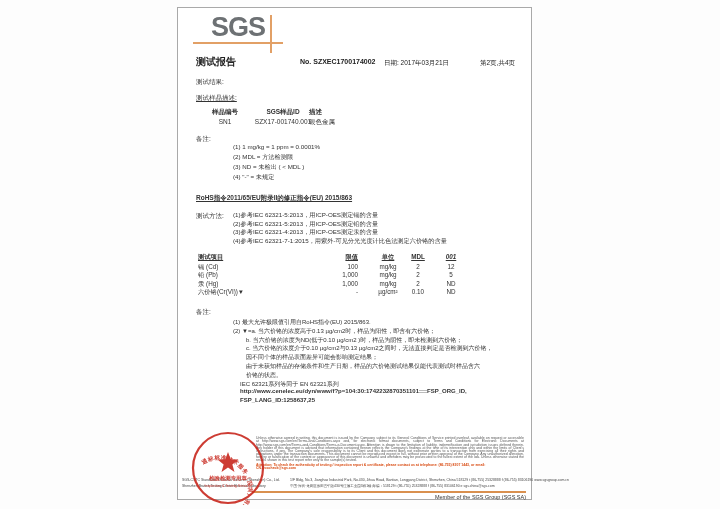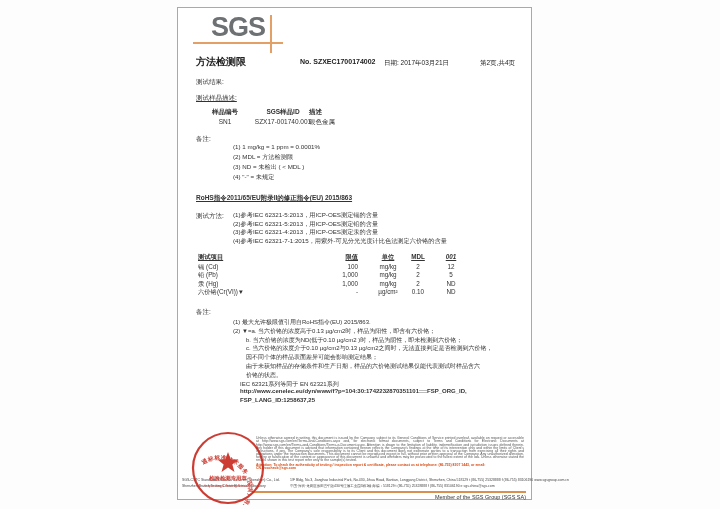--- a/index.html
+++ b/index.html
@@ -56,21 +56,21 @@
 <body>
 
 <div class="page">
 
   <div>
     <div class="logo-text">SGS</div>
     <div class="logo-hline"></div>
     <div class="logo-vline"></div>
   </div>
 
-  <div class="abs doc-title">方法检测限</div>
+  <div class="abs doc-title">测试报告</div>
   <div class="abs report-no">No. SZXEC1700174002</div>
   <div class="abs hdr-small" style="left:206px;top:50.5px;">日期: 2017年03月21日</div>
   <div class="abs hdr-small" style="left:302px;top:50.5px;">第2页,共4页</div>
 
   <div class="abs t" style="left:18px;top:70px;">测试结果:</div>
   <div class="abs t u" style="left:18px;top:86px;">测试样品描述:</div>
 
   <div class="abs t b" style="left:24px;top:100px;width:46px;text-align:center;">样品编号</div>
   <div class="abs t b" style="left:74px;top:100px;width:62px;text-align:center;">SGS样品ID</div>
   <div class="abs t b" style="left:131px;top:100px;">描述</div>

